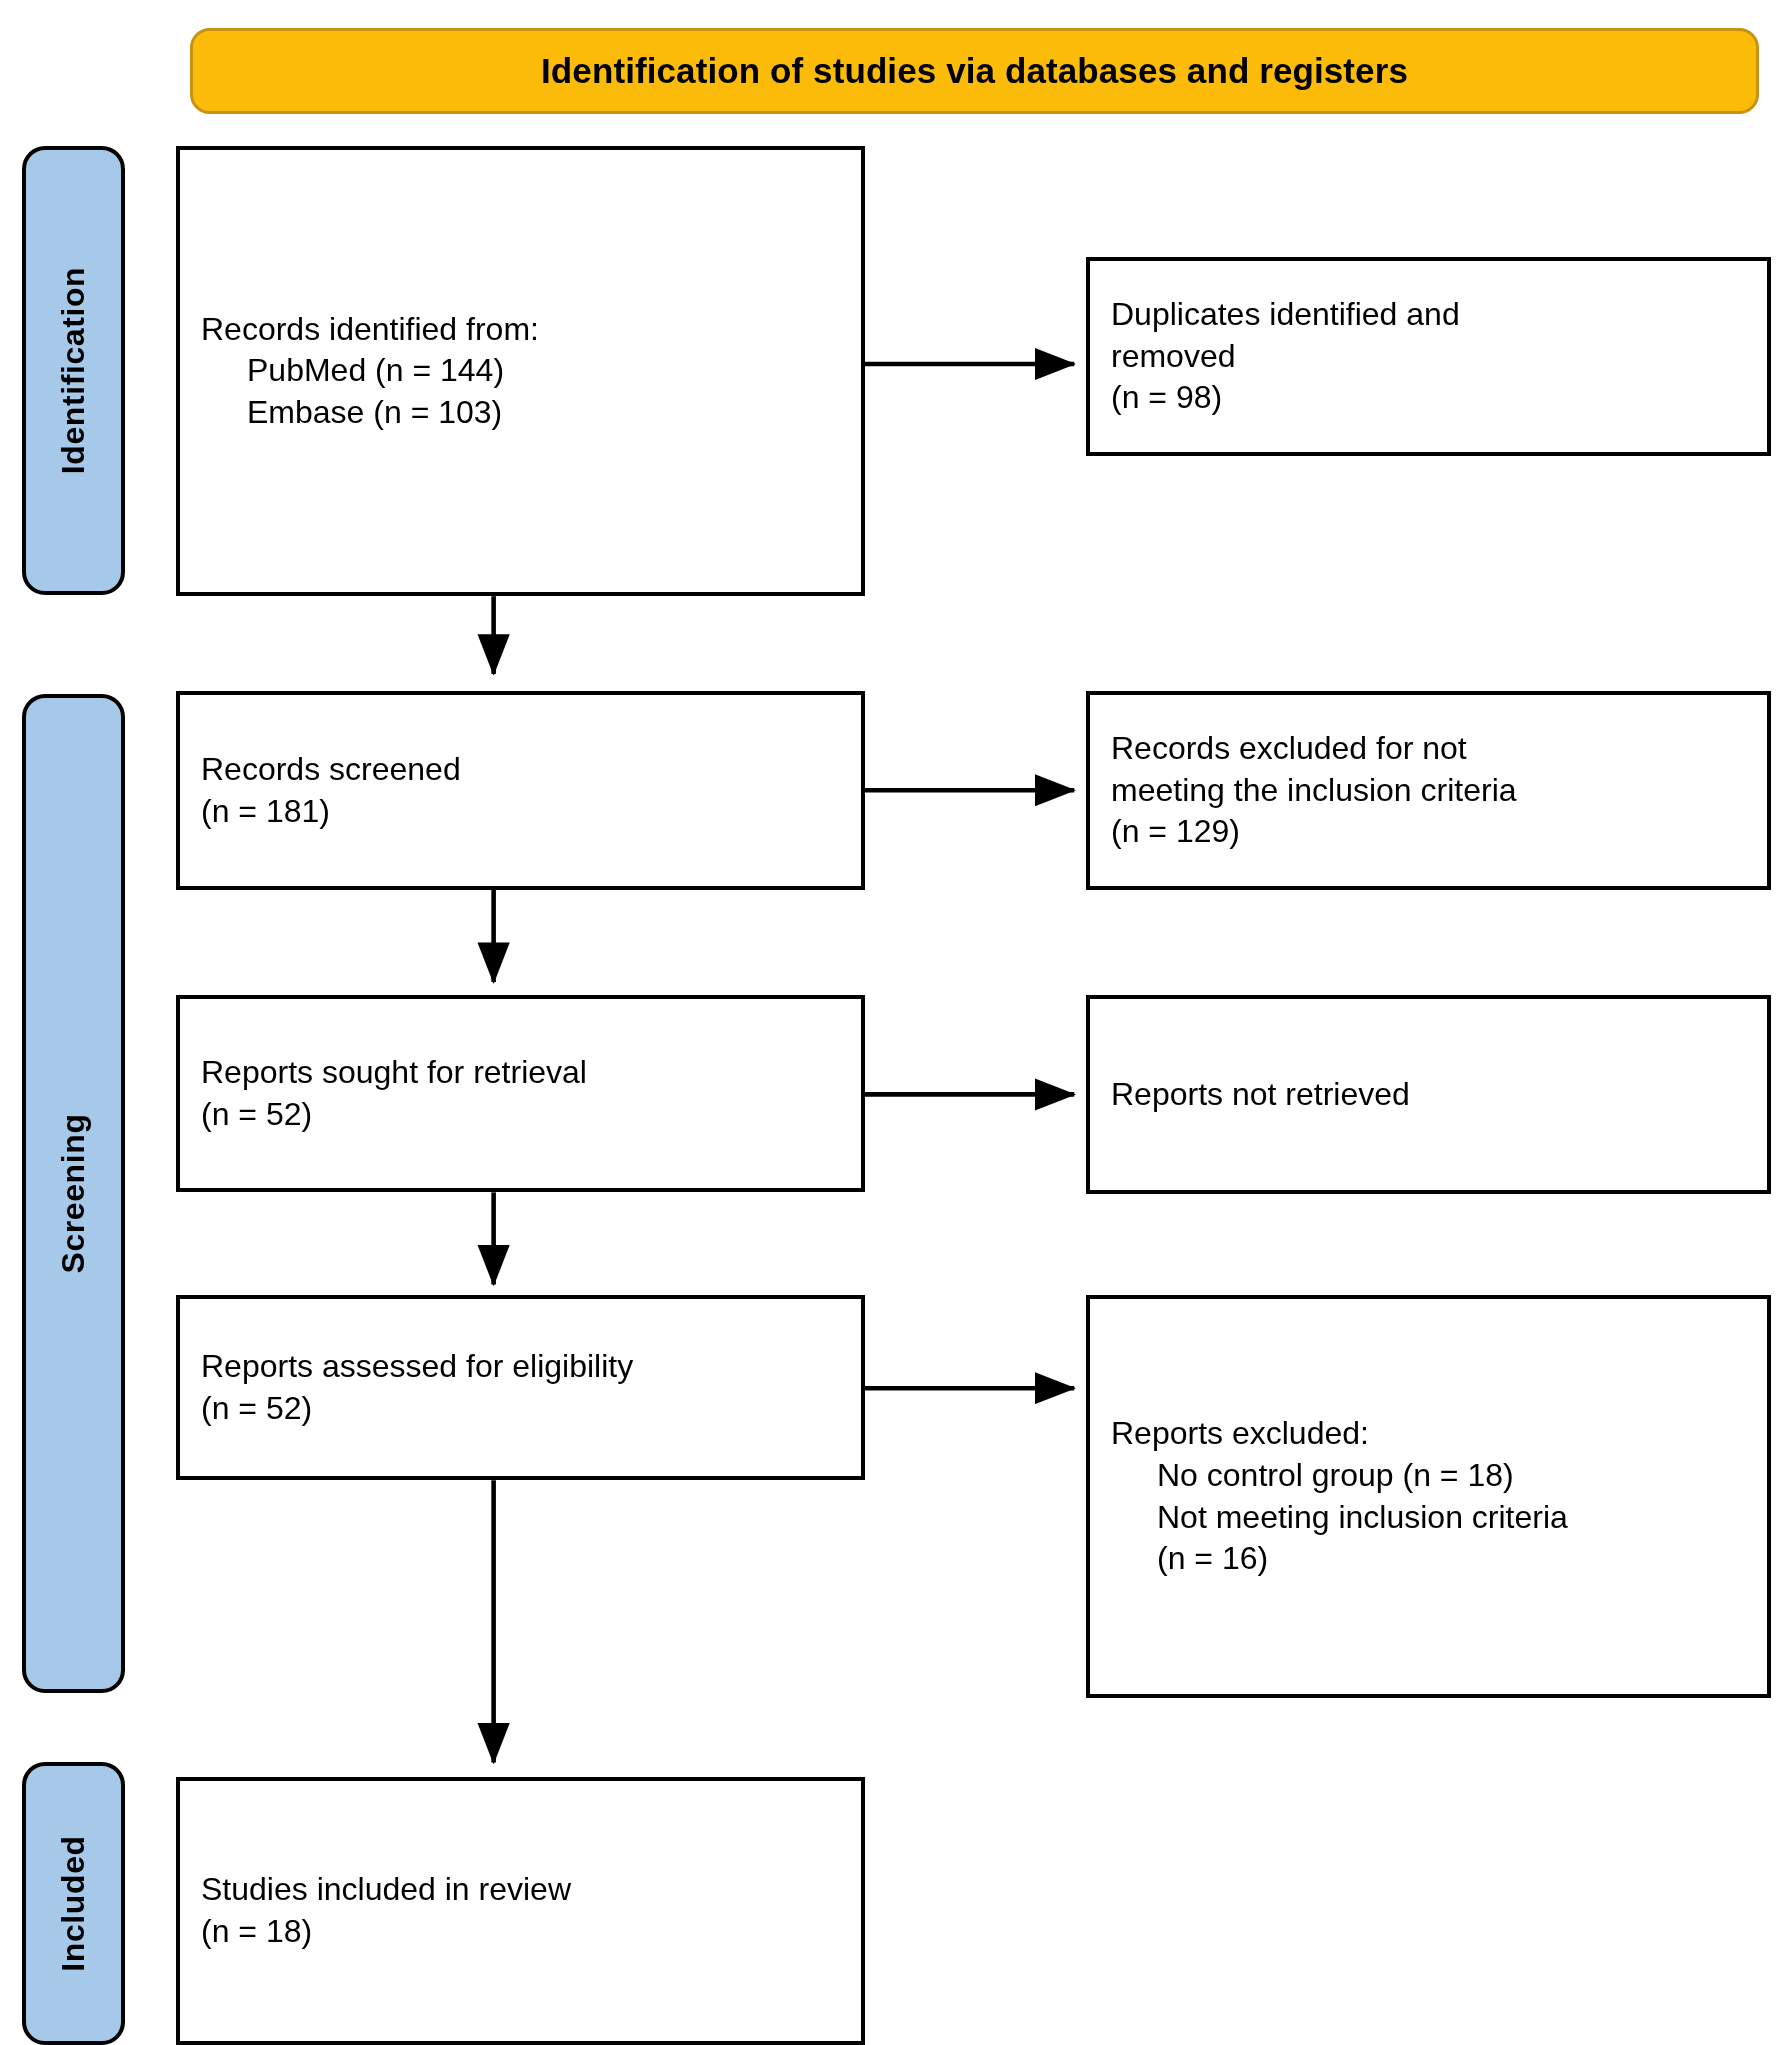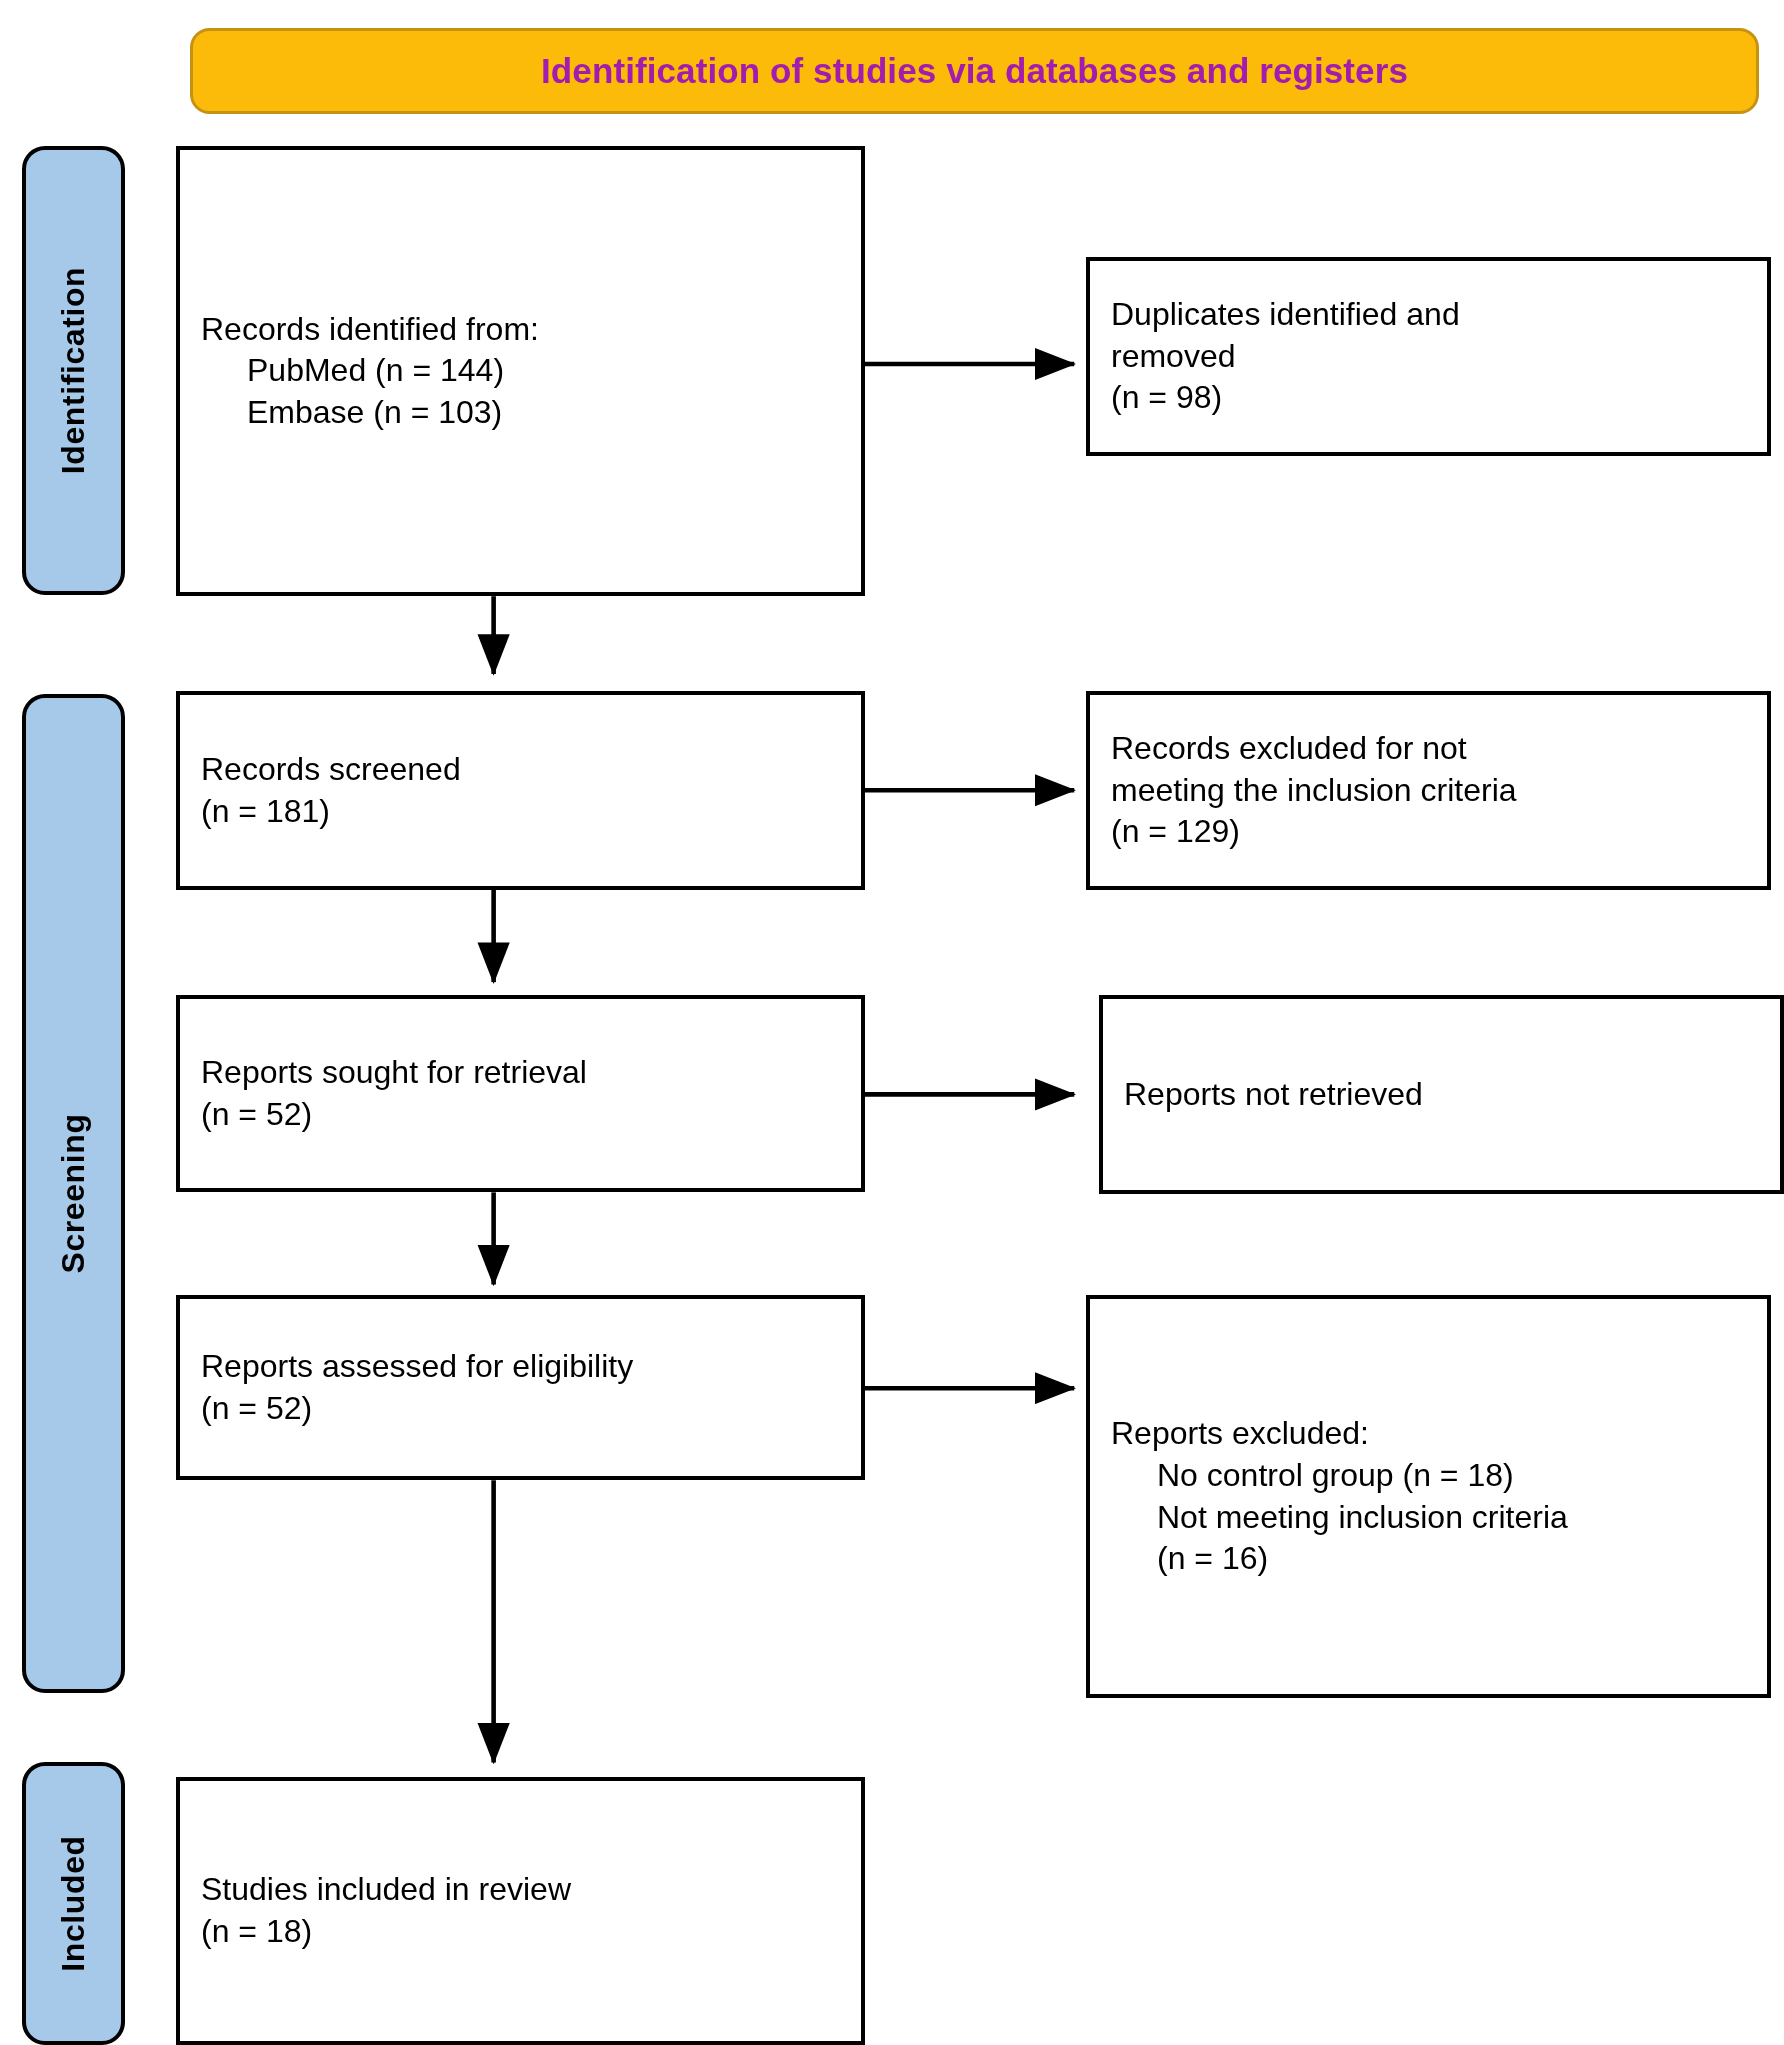--- a/index.html
+++ b/index.html
@@ -25,21 +25,21 @@
     border: 3.5px solid #C69214;
     border-radius: 19.6px;
     display: flex;
     align-items: center;
     justify-content: center;
     box-sizing: border-box;
   }
   .banner-label {
     font-size: 35px;
     font-weight: bold;
-    color: #a21caf;
+    color: #000000;
     letter-spacing: 0.1px;
     text-align: center;
   }
 
   
   .stage-pill {
     position: absolute;
     background: #A6C9E9;
     border: 4px solid #000000;
     border-radius: 23px;
@@ -181,21 +181,21 @@
   </div>
 
   <div class="flow-box" style="left:1086px; top:691px; width:685px; height:199px;">
     <div class="box-text">
       <span class="box-line">Records excluded for not</span>
       <span class="box-line">meeting the inclusion criteria</span>
       <span class="box-line">(n = 129)</span>
     </div>
   </div>
 
-  <div class="flow-box" style="left:1086px; top:995px; width:685px; height:199px;margin-left:13px;">
+  <div class="flow-box" style="left:1086px; top:995px; width:685px; height:199px;">
     <div class="box-text">
       <span class="box-line">Reports not retrieved</span>
     </div>
   </div>
 
   <div class="flow-box" style="left:1086px; top:1295px; width:685px; height:403px;">
     <div class="box-text">
       <span class="box-line">Reports excluded:</span>
       <span class="box-line indent">No control group (n = 18)</span>
       <span class="box-line indent">Not meeting inclusion criteria</span>

